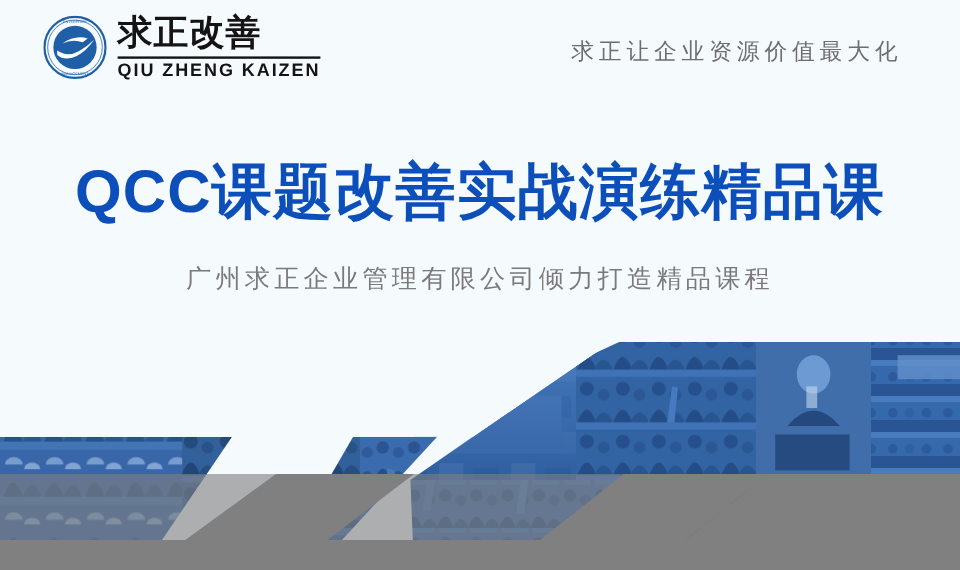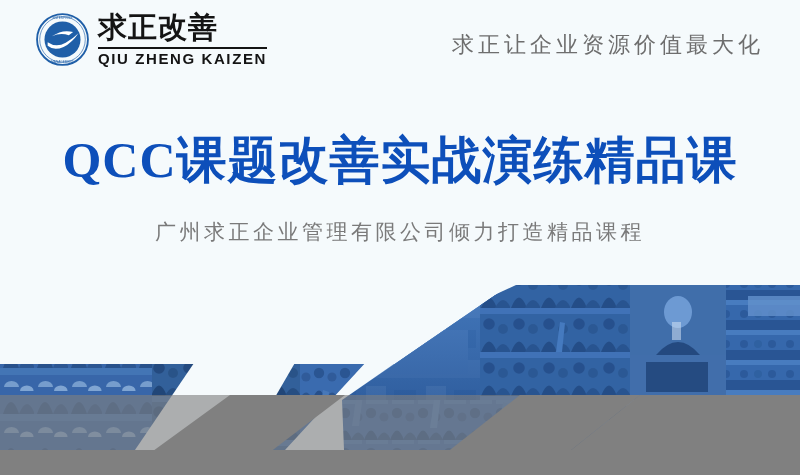--- a/index.html
+++ b/index.html
@@ -62,23 +62,23 @@
     font-size: 15px;
     font-weight: 700;
     color: #141414;
     letter-spacing: 1.6px;
     line-height: 1;
     white-space: nowrap;
     text-align: left;
   }
   .tagline {
     position: absolute;
-    right: 36px;
+    right: 48px;
     top: 30px;
-    font-size: 22px;
+    font-size: 19px;
     color: #6e6e6e;
     letter-spacing: 4px;
     white-space: nowrap;
     font-family: Liberation Serif, serif;
   }
 
   
   .titleblock {
     position: absolute;
     left: 0;
@@ -87,21 +87,21 @@
     text-align: center;
     z-index: 30;
   }
   .main-title {
     font-size: 50px;
     font-weight: 700;
     color: #0d4fba;
     letter-spacing: 1px;
     line-height: 1.12;
     white-space: nowrap;
-    font-family: Liberation Serif, serif;
+    font-family: Liberation Sans, sans-serif;
   }
   .sub-title {
     margin-top: 30px;
     font-size: 21px;
     color: #7a7a7a;
     letter-spacing: 3.5px;
     white-space: nowrap;
     font-family: "DejaVu Sans", "Liberation Sans", sans-serif;
   }
 

